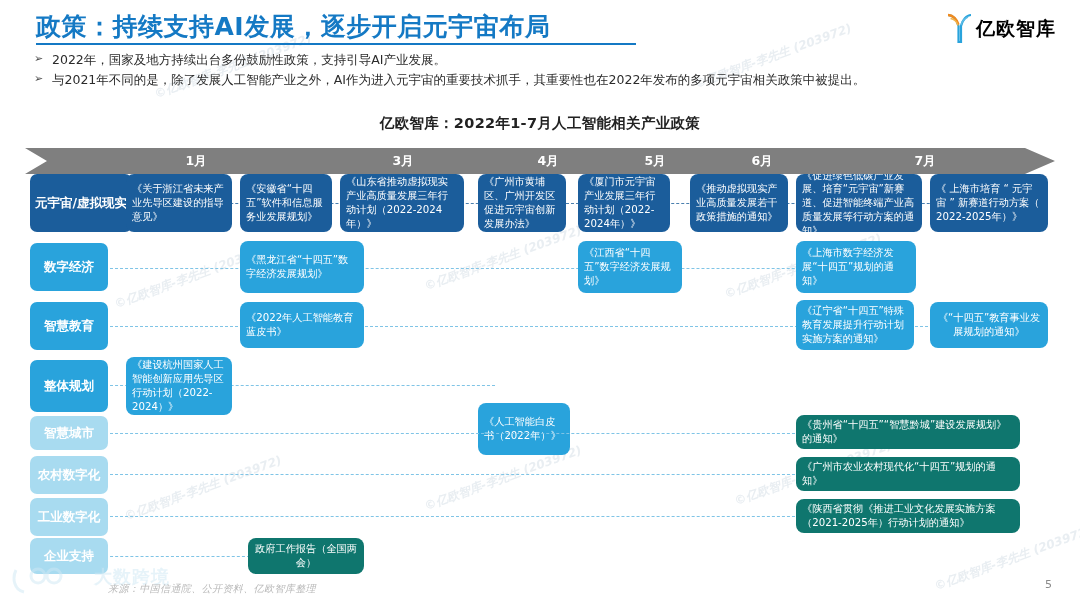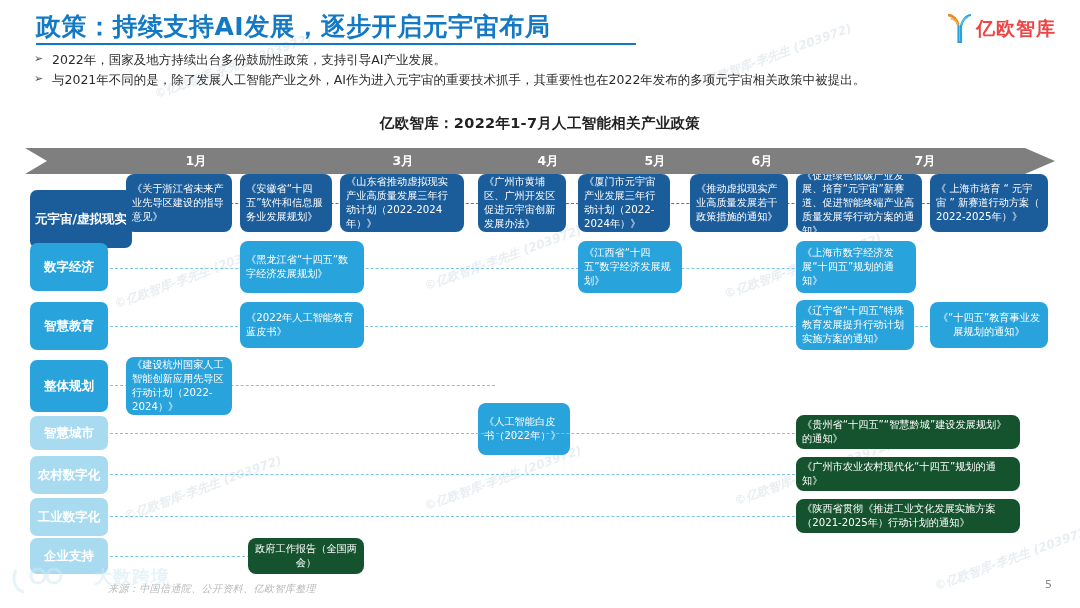--- a/index.html
+++ b/index.html
@@ -16,21 +16,21 @@
     font-size:25px;font-weight:bold;color:#1479c4;letter-spacing:.5px;
     white-space:nowrap;
   }
   .title-rule{
     position:absolute;left:36px;top:43px;width:600px;height:2px;background:#1479c4;
   }
   .logo{
     position:absolute;right:24px;top:8px;height:40px;display:flex;align-items:center;gap:4px;
   }
   .logo-mark{width:26px;height:32px;display:block;}
-  .logo-text{font-size:19px;font-weight:bold;color:#ef4444;letter-spacing:1px;line-height:1;}
+  .logo-text{font-size:19px;font-weight:bold;color:#000000;letter-spacing:1px;line-height:1;}
 
   
   .bullets{position:absolute;left:34px;top:50px;width:1012px;}
   .bullet{display:flex;align-items:flex-start;font-size:12.5px;color:#2b2b2b;line-height:1.55;margin-bottom:1px;}
   .bullet .mark{
     width:18px;flex:0 0 18px;color:#4a4a4a;font-size:11px;line-height:1.7;
   }
   .bullet .btxt{flex:1;}
 
   
@@ -75,21 +75,21 @@
   .chip.pale{background:#a8dbf0;}
 
   
   .box{
     position:absolute;border-radius:8px;box-sizing:border-box;
     color:#ffffff;font-size:10.2px;line-height:1.35;
     padding:5px 6px;overflow:hidden;
   }
   .box.navy{background:#1b5d9b;}
   .box.blue{background:#29a3dc;}
-  .box.pale{background:#14532d;}
+  .box.pale{background:#0f766e;}
   .box.c{display:flex;align-items:center;}
   .box.ctr{text-align:center;justify-content:center;}
 
   
   .source{
     position:absolute;left:108px;top:582px;font-size:10px;color:#b9b9b9;
     font-style:italic;letter-spacing:.4px;
   }
   .pageno{
     position:absolute;right:28px;top:578px;font-size:11px;color:#8a8a8a;
@@ -158,21 +158,21 @@
     <div class="month" style="left:478px;width:90px;">4月</div>
     <div class="month" style="left:585px;width:90px;">5月</div>
     <div class="month" style="left:692px;width:90px;">6月</div>
     <div class="month" style="left:855px;width:90px;">7月</div>
   </div>
 
   <div class="grid">
 
     <div class="row" style="top:0;height:66px;">
       <div class="dash dark" style="left:105px;top:33px;width:930px;"></div>
-      <div class="chip navy" style="left:30px;top:20px;width:102px;height:58px;">元宇宙/虚拟现实</div>
+      <div class="chip navy" style="left:30px;top:4px;width:102px;height:58px;">元宇宙/虚拟现实</div>
       <div class="box navy c" style="left:126px;top:4px;width:106px;height:58px;">《关于浙江省未来产业先导区建设的指导意见》</div>
       <div class="box navy c" style="left:240px;top:4px;width:92px;height:58px;">《安徽省“十四五”软件和信息服务业发展规划》</div>
       <div class="box navy c" style="left:340px;top:4px;width:124px;height:58px;">《山东省推动虚拟现实产业高质量发展三年行动计划（2022-2024年）》</div>
       <div class="box navy c" style="left:478px;top:4px;width:88px;height:58px;">《广州市黄埔区、广州开发区促进元宇宙创新发展办法》</div>
       <div class="box navy c" style="left:578px;top:4px;width:92px;height:58px;">《厦门市元宇宙产业发展三年行动计划（2022-2024年）》</div>
       <div class="box navy c" style="left:690px;top:4px;width:98px;height:58px;">《推动虚拟现实产业高质量发展若干政策措施的通知》</div>
       <div class="box navy c" style="left:796px;top:4px;width:126px;height:58px;">《促进绿色低碳产业发展、培育“元宇宙”新赛道、促进智能终端产业高质量发展等行动方案的通知》</div>
       <div class="box navy c" style="left:930px;top:4px;width:118px;height:58px;">《 上海市培育 “ 元宇宙 ” 新赛道行动方案（ 2022-2025年）》</div>
     </div>
 

